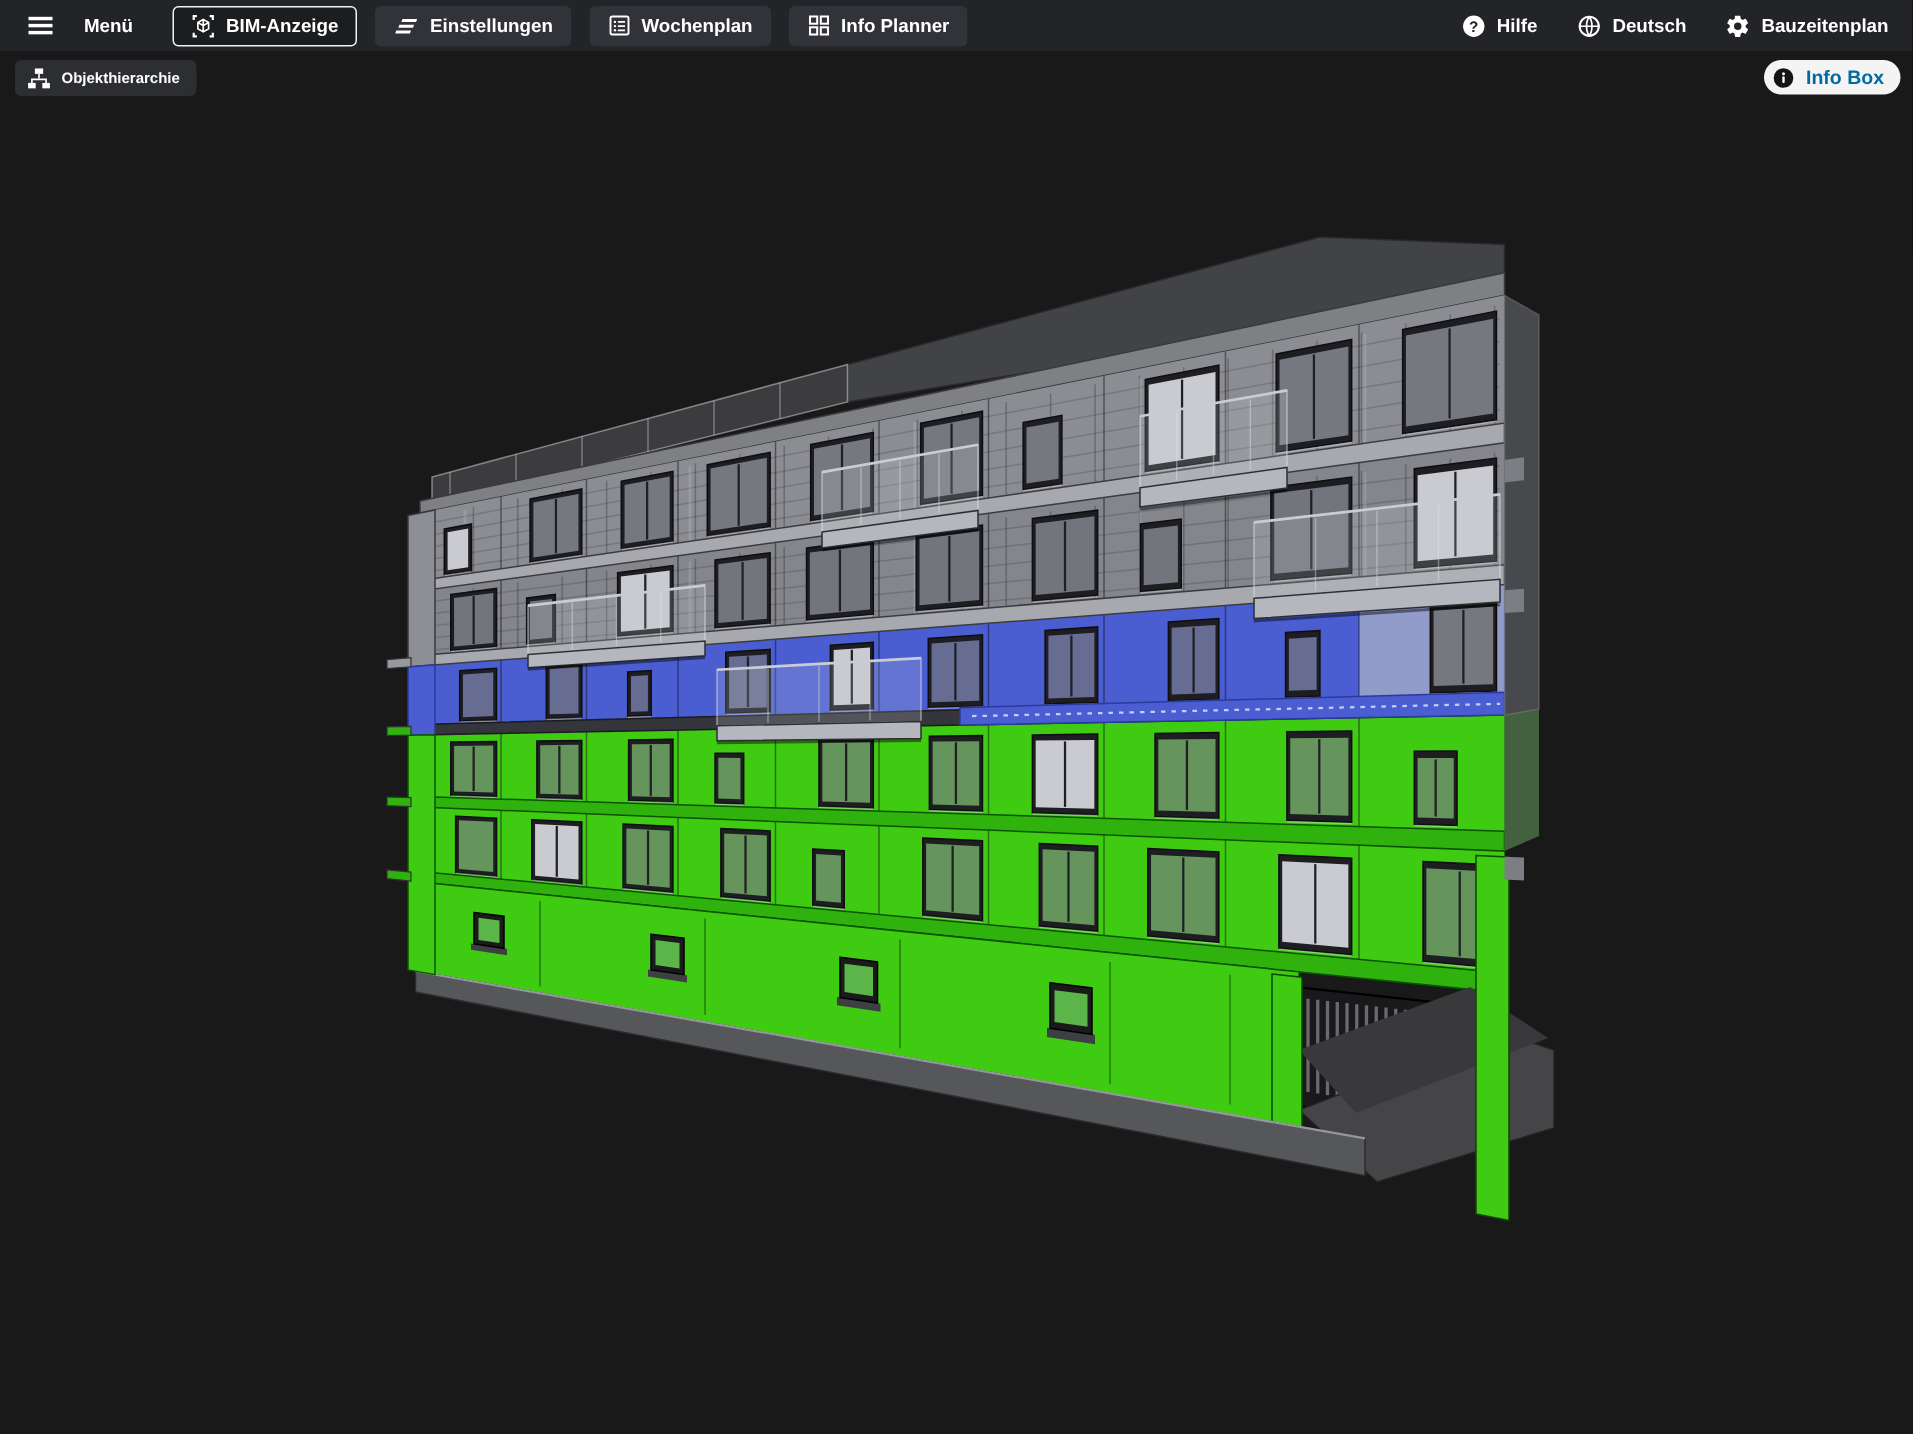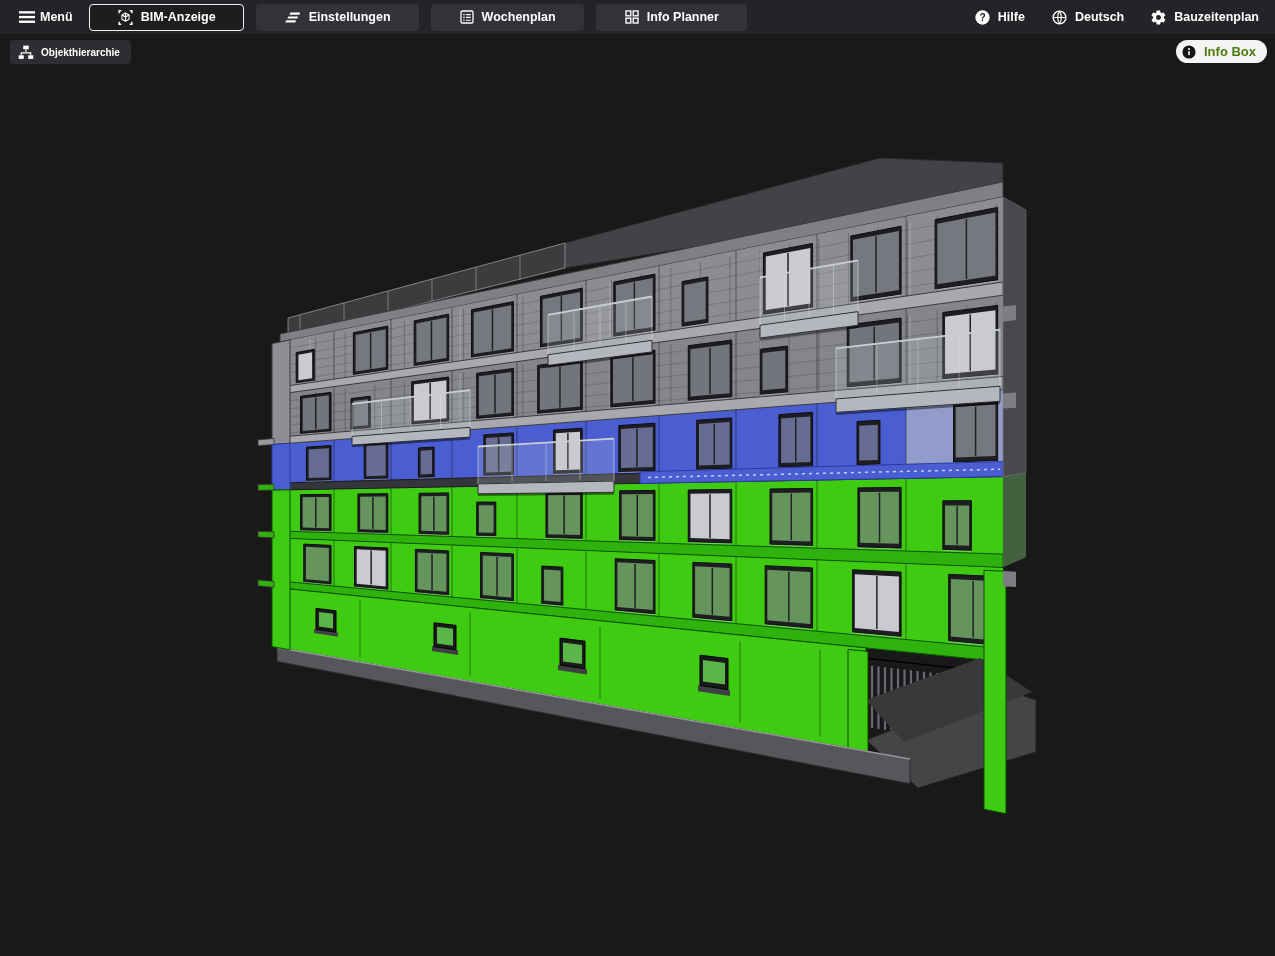--- a/index.html
+++ b/index.html
@@ -1,29 +1,29 @@
 <!DOCTYPE html>
 <html><head>
 <meta charset="utf-8">
 <style>
   html,body{margin:0;padding:0;background:#0e0e0e;font-family:"Liberation Sans",sans-serif;}
   .stage{position:relative;width:1275px;height:956px;overflow:hidden;background:#191919;}
   
   .topbar{position:relative;z-index:5;height:34px;background:#232427;display:flex;align-items:center;justify-content:space-between;padding:0 16px 0 18px;box-sizing:border-box;}
   .tb-left{display:flex;align-items:center;}
-  .menu-btn{display:flex;align-items:center;gap:4px;color:#fff;font-size:12.5px;font-weight:700;cursor:pointer;margin-right:16px;}
+  .menu-btn{display:flex;align-items:center;gap:20px;color:#fff;font-size:12.5px;font-weight:700;cursor:pointer;margin-right:26px;}
   .tabs{display:flex;gap:12px;}
-  .tab{display:flex;align-items:center;gap:7px;background:#323338;color:#fff;font-size:12.5px;font-weight:700;height:25px;padding:0 27px;border-radius:4px;border:1.5px solid transparent;cursor:pointer;white-space:nowrap;}
+  .tab{display:flex;align-items:center;gap:7px;background:#323338;color:#fff;font-size:12.5px;font-weight:700;height:25px;padding:0 11px;border-radius:4px;border:1.5px solid transparent;cursor:pointer;white-space:nowrap;}
   .tab.active{background:#1c1d1f;border-color:#f2f2f2;}
   .tb-right{display:flex;align-items:center;gap:26px;}
   .tb-item{display:flex;align-items:center;gap:7px;color:#fff;font-size:12.5px;font-weight:700;cursor:pointer;white-space:nowrap;}
   
   .overlay-btn{position:absolute;z-index:4;display:flex;align-items:center;gap:7px;cursor:pointer;box-sizing:border-box;}
   .hier{left:10px;top:40px;background:#2d2e31;color:#fff;height:24px;padding:0 11px 0 8px;border-radius:4px;font-size:10px;font-weight:600;}
-  .infobox{right:8px;top:40px;background:#f4f4f4;color:#4d7c0f;height:23px;padding:0 11px 0 5px;border-radius:13px;font-size:13px;font-weight:600;}
+  .infobox{right:8px;top:40px;background:#f4f4f4;color:#0369a1;height:23px;padding:0 11px 0 5px;border-radius:13px;font-size:13px;font-weight:600;}
   
   .legend{position:absolute;z-index:4;left:50%;top:121px;transform:translateX(-50%);display:flex;align-items:center;gap:22px;height:31px;padding:0 15px;background:#1a1a1c;border:1px solid #3b3b3f;border-radius:6px;}
   .legend-item{display:flex;align-items:center;gap:7px;color:#f2f2f4;font-size:14px;font-weight:700;white-space:nowrap;}
   .dot{width:11px;height:11px;border-radius:50%;background:#888;}
   
   #model-svg{position:absolute;left:0;top:0;z-index:1;}
   .icon{display:block;flex:none;}
 </style>
 </head>
 <body>

